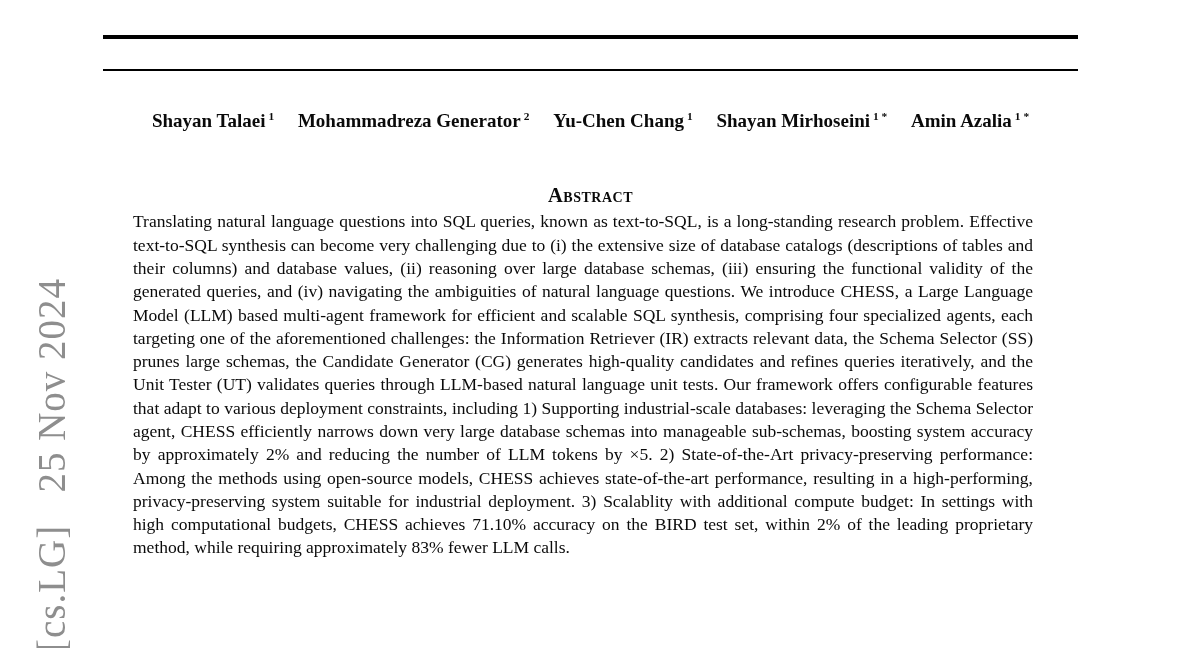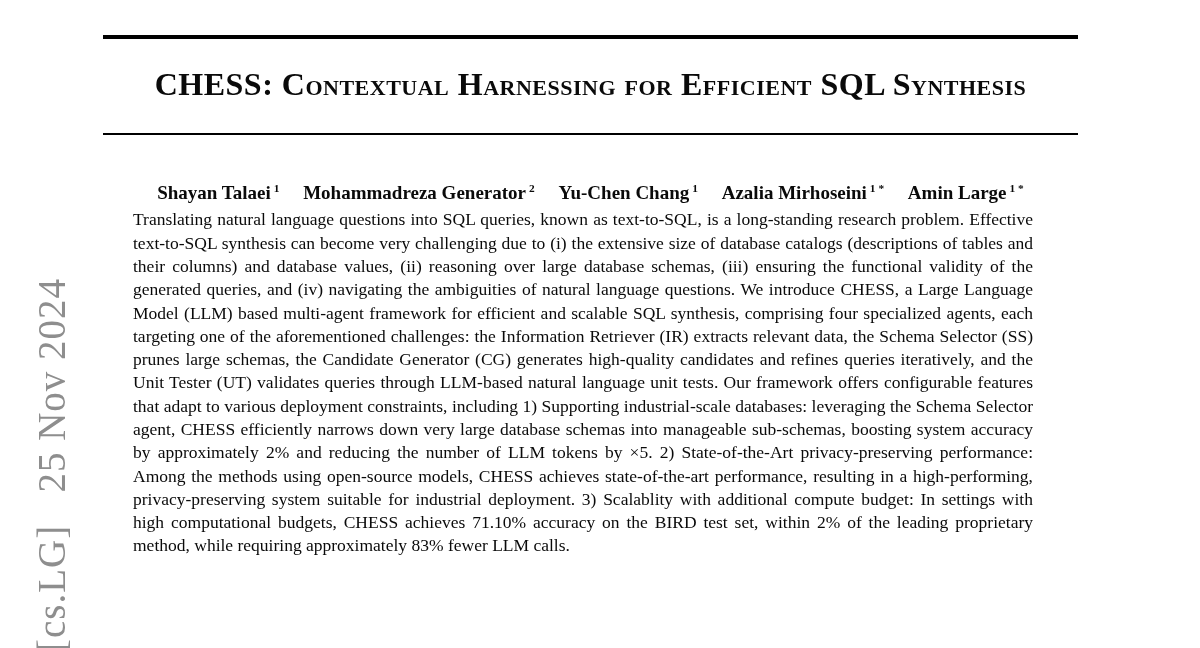--- a/index.html
+++ b/index.html
@@ -66,21 +66,20 @@
     margin-top: 33px;
     text-align: center;
     font-weight: bold;
     font-size: 19px;
     line-height: 24px;
     color: #0a0a0a;
   }
   .author {
     display: inline-block;
     white-space: nowrap;
-    margin-top: 8px;
   }
   .author + .author {
     margin-left: 19px;
   }
   .author sup {
     font-size: 60%;
     font-weight: bold;
     margin-left: 3px;
   }
   .abstract-heading {
@@ -105,30 +104,30 @@
 <body>
 
 <div class="page">
 
   <div class="watermark">[cs.LG]&nbsp;&nbsp; 25 Nov 2024</div>
 
   <div class="content">
 
     <div class="rule thick"></div>
 
-    <h1 class="title">CHESS: Contextual Harnessing for Efficient SQL Synthesis</h1>
 
     <div class="rule thin"></div>
 
     <div class="authors">
       <span class="author"><span>Shayan Talaei</span><sup>1</sup></span>
       <span class="author"><span>Mohammadreza Generator</span><sup>2</sup></span>
       <span class="author"><span>Yu-Chen Chang</span><sup>1</sup></span>
-      <span class="author"><span>Azalia Mirhoseini</span><sup>1 *</sup></span>
-      <span class="author"><span>Amin Large</span><sup>1 *</sup></span>
+      <span class="author"><span>Shayan Mirhoseini</span><sup>1 *</sup></span>
+      <span class="author"><span>Amin Azalia</span><sup>1 *</sup></span>
     </div>
 
     <div class="abstract">
+      <div class="abstract-heading">Abstract</div>
       <p class="abstract-text">Translating natural language questions into SQL queries, known as text-to-SQL, is a long-standing research problem. Effective text-to-SQL synthesis can become very challenging due to (i) the extensive size of database catalogs (descriptions of tables and their columns) and database values, (ii) reasoning over large database schemas, (iii) ensuring the functional validity of the generated queries, and (iv) navigating the ambiguities of natural language questions. We introduce CHESS, a Large Language Model (LLM) based multi-agent framework for efficient and scalable SQL synthesis, comprising four specialized agents, each targeting one of the aforementioned challenges: the Information Retriever (IR) extracts relevant data, the Schema Selector (SS) prunes large schemas, the Candidate Generator (CG) generates high-quality candidates and refines queries iteratively, and the Unit Tester (UT) validates queries through LLM-based natural language unit tests. Our framework offers configurable features that adapt to various deployment constraints, including 1) Supporting industrial-scale databases: leveraging the Schema Selector agent, CHESS efficiently narrows down very large database schemas into manageable sub-schemas, boosting system accuracy by approximately 2% and reducing the number of LLM tokens by ×5. 2) State-of-the-Art privacy-preserving performance: Among the methods using open-source models, CHESS achieves state-of-the-art performance, resulting in a high-performing, privacy-preserving system suitable for industrial deployment. 3) Scalablity with additional compute budget: In settings with high computational budgets, CHESS achieves 71.10% accuracy on the BIRD test set, within 2% of the leading proprietary method, while requiring approximately 83% fewer LLM calls.</p>
     </div>
 
   </div>
 </div>
 
 </body></html>

